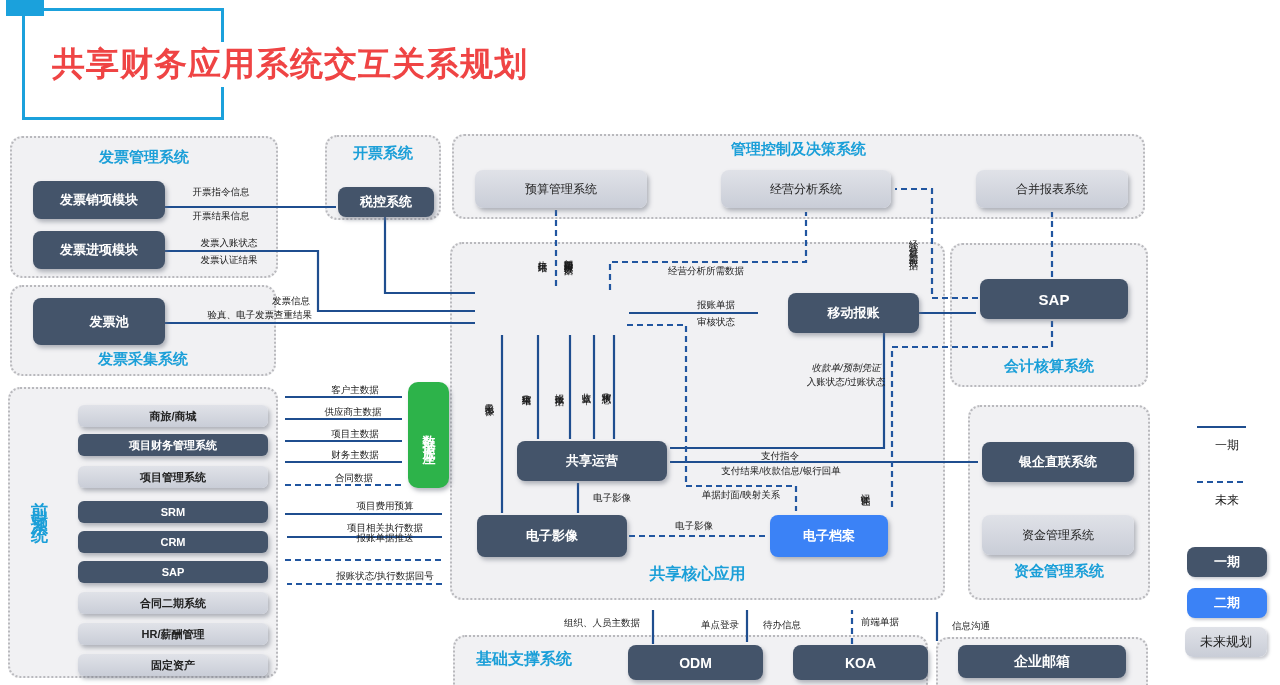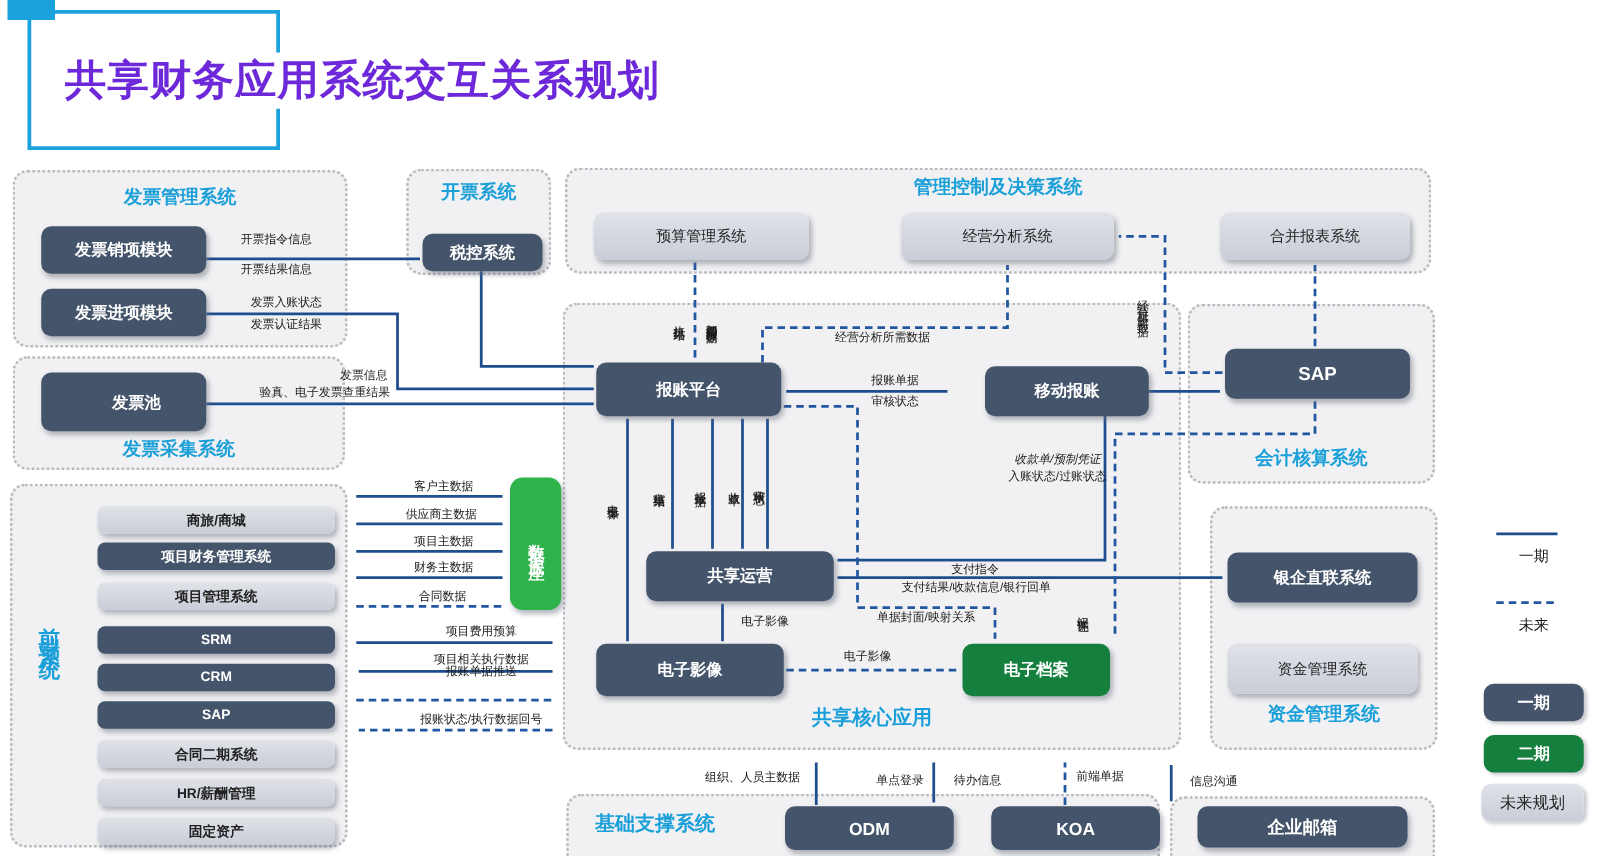--- a/index.html
+++ b/index.html
@@ -1,30 +1,30 @@
 <!DOCTYPE html>
 <html><head>
 <meta charset="utf-8">
 <style>
   html,body{margin:0;padding:0;background:#fff;}
   .canvas{position:relative;width:1280px;height:685px;background:#ffffff;overflow:hidden;
           font-family:"Liberation Sans","DejaVu Sans",sans-serif;}
   
   .corner-fill{position:absolute;left:6px;top:0;width:38px;height:16px;background:#1BA1DC;}
   .corner-outline{position:absolute;left:22px;top:8px;width:196px;height:106px;border:3px solid #1BA1DC;background:transparent;}
-  .page-title{position:absolute;left:46px;top:42px;font-size:33px;font-weight:bold;color:#6d28d9;letter-spacing:1px;background:#fff;padding:0 6px;white-space:nowrap;}
+  .page-title{position:absolute;left:46px;top:42px;font-size:33px;font-weight:bold;color:#ef4444;letter-spacing:1px;background:#fff;padding:0 6px;white-space:nowrap;}
   
   .group{position:absolute;border:2px dotted #b9b9bd;border-radius:12px;background:#f1f1f3;box-sizing:border-box;}
   .gtitle{position:absolute;color:#1B9FD8;font-weight:bold;font-size:15px;text-align:center;white-space:nowrap;z-index:4;}
   
   .node{position:absolute;display:flex;align-items:center;justify-content:center;border-radius:8px;
         box-shadow:2px 3px 4px rgba(110,115,130,.5);z-index:3;box-sizing:border-box;white-space:nowrap;}
   .dark{background:#44546A;color:#fff;font-weight:bold;font-size:13px;}
   .light{background:linear-gradient(#E0E2E8,#C9CDD7);color:#222;font-size:12px;}
-  .blue{background:#15803d;color:#fff;font-weight:bold;font-size:13px;}
+  .blue{background:#3b82f6;color:#fff;font-weight:bold;font-size:13px;}
   .green{background:#2DB34A;color:#fff;font-weight:bold;font-size:13px;border-radius:10px;
          writing-mode:vertical-rl;letter-spacing:5px;box-shadow:2px 3px 4px rgba(110,115,130,.5);}
   .frow{height:22px;border-radius:6px;font-size:11px;}
   .frow.dark{font-size:11px;}
   .frow.light{font-weight:bold;font-size:11px;}
   
   .lbl{position:absolute;font-size:9.5px;color:#1a1a1a;line-height:1.2;text-align:center;white-space:nowrap;z-index:5;}
   .vlbl{writing-mode:vertical-rl;letter-spacing:1px;}
   .rlbl{text-align:right;}
   
@@ -116,21 +116,20 @@
     <path class="d" d="M1197 482 H1246" marker-end="url(#mA)"></path>
   </svg>
 
   <div class="node dark" style="left:33px;top:181px;width:132px;height:38px;">发票销项模块</div>
   <div class="node dark" style="left:33px;top:231px;width:132px;height:38px;">发票进项模块</div>
   <div class="node dark" style="left:33px;top:298px;width:132px;height:47px;padding-left:20px;">发票池</div>
   <div class="node dark" style="left:338px;top:187px;width:96px;height:30px;">税控系统</div>
   <div class="node light" style="left:475px;top:170px;width:172px;height:38px;">预算管理系统</div>
   <div class="node light" style="left:721px;top:170px;width:170px;height:38px;">经营分析系统</div>
   <div class="node light" style="left:976px;top:170px;width:152px;height:38px;">合并报表系统</div>
-  <div class="node dark" style="left:477px;top:290px;width:148px;height:43px;">报账平台</div>
   <div class="node dark" style="left:788px;top:293px;width:131px;height:40px;">移动报账</div>
   <div class="node dark" style="left:980px;top:279px;width:148px;height:40px;font-size:15px;">SAP</div>
   <div class="node dark" style="left:517px;top:441px;width:150px;height:40px;">共享运营</div>
   <div class="node dark" style="left:477px;top:515px;width:150px;height:42px;">电子影像</div>
   <div class="node blue" style="left:770px;top:515px;width:118px;height:42px;">电子档案</div>
   <div class="node dark" style="left:982px;top:442px;width:152px;height:40px;">银企直联系统</div>
   <div class="node light" style="left:982px;top:515px;width:152px;height:40px;">资金管理系统</div>
   <div class="node dark" style="left:628px;top:645px;width:135px;height:35px;font-size:14px;">ODM</div>
   <div class="node dark" style="left:793px;top:645px;width:135px;height:35px;font-size:14px;">KOA</div>
   <div class="node dark" style="left:958px;top:645px;width:168px;height:33px;font-size:14px;">企业邮箱</div>

